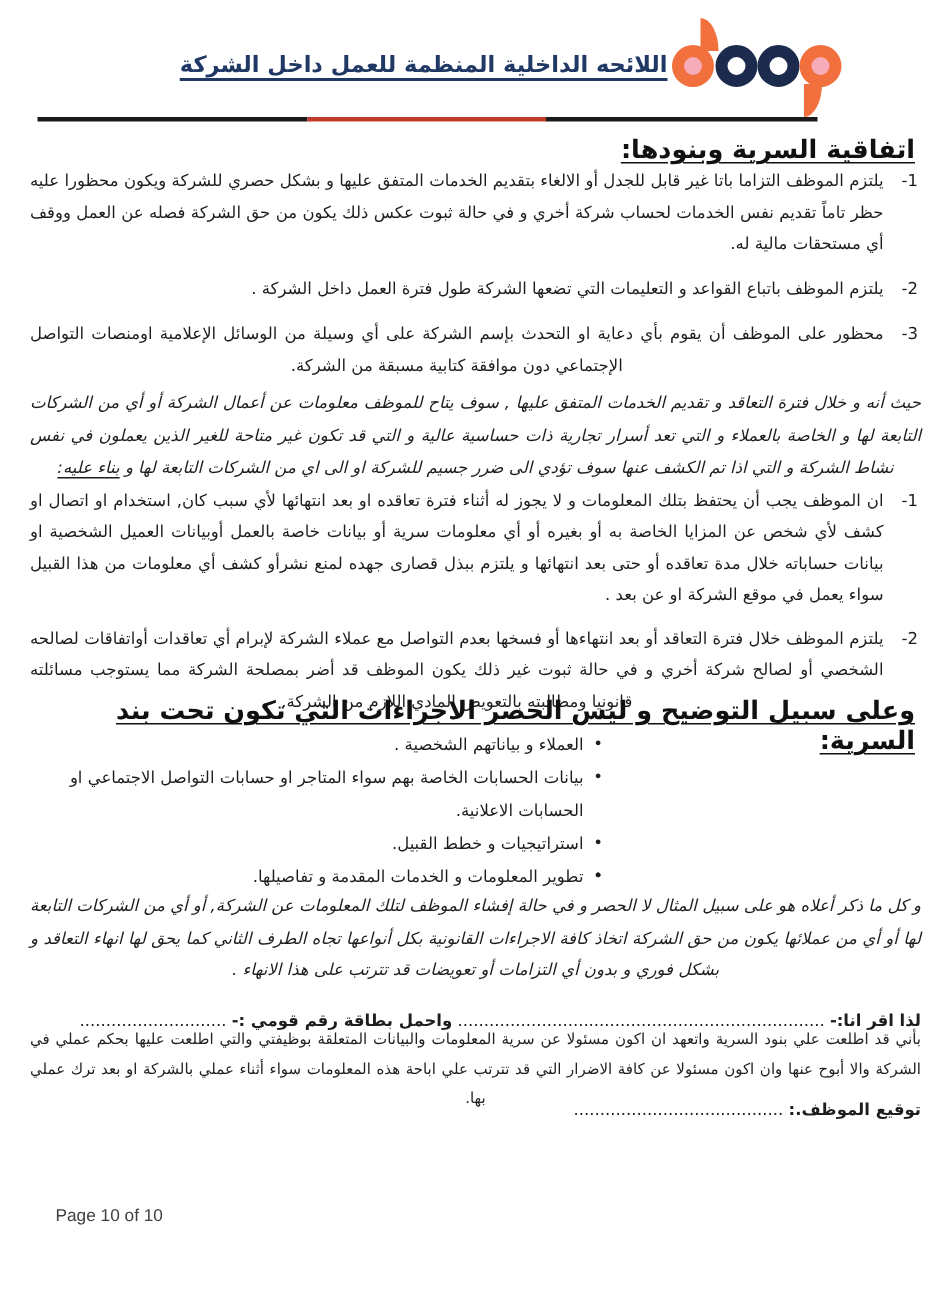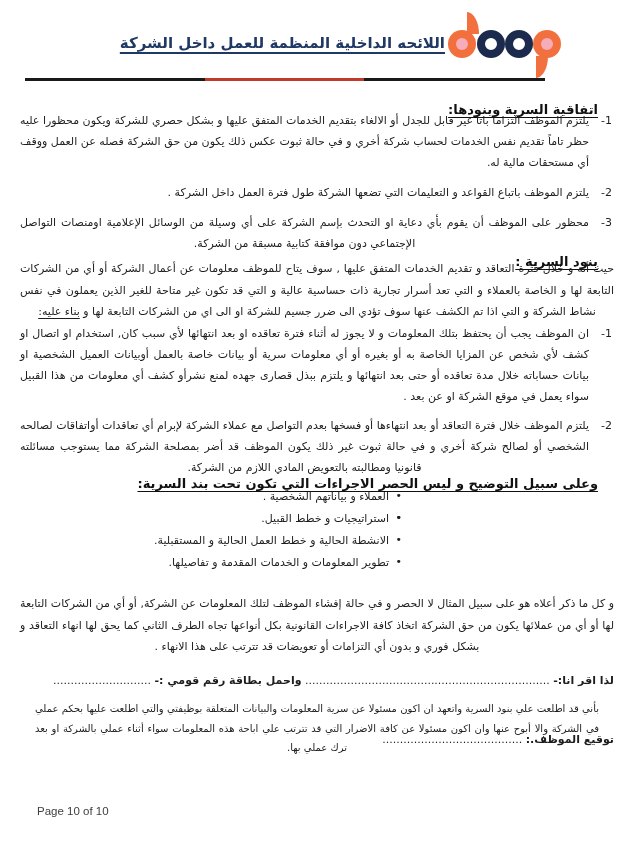--- a/index.html
+++ b/index.html
@@ -30,36 +30,36 @@
   .rule-top{left:25px;top:78px;width:520px;height:2.5px;}
   .rule-top .s1{width:180px;background:#1a1a1a;}
   .rule-top .s2{width:159px;background:#C13B2B;}
   .rule-top .s3{width:181px;background:#1a1a1a;}
   .rule-bottom{left:8px;top:830px;width:615px;height:3px;}
   .rule-bottom .s1{width:215px;background:#1a1a1a;}
   .rule-bottom .s2{width:188px;background:#DE8431;}
   .rule-bottom .s3{width:212px;background:#1a1a1a;}
   
   .blk{position:absolute;left:20px;right:20px;}
-  h2.sec{margin:16px;font-size:13px;font-weight:bold;color:#111;
+  h2.sec{margin:4px;font-size:17px;font-weight:bold;color:#111;
          text-decoration:underline;text-underline-offset:3px;}
   .para{font-size:11px;line-height:21.5px;text-align:justify;margin:0;}
-  .para.last-center{text-align-last:center;}
+  .para.last-center{text-align-last:center;font-style:italic;}
   .ul-inline{text-decoration:underline;text-underline-offset:3px;}
   .n-item{position:relative;padding-right:25px;font-size:11px;line-height:21px;text-align:justify;}
   .n-item.last-center{text-align-last:center;}
   .n-item .mk{position:absolute;right:2px;top:0;}
   .list1 .n-item{margin-bottom:9px;}
   .list2 .n-item{margin-bottom:8px;}
   .b-item{position:relative;margin-right:210px;padding-right:15px;font-size:11px;line-height:22px;}
   .b-item .bm{position:absolute;right:2px;top:-1px;}
   .decl-line{font-size:11px;line-height:20px;white-space:nowrap;overflow:hidden;}
   .decl-line .lbl{font-weight:bold;}
   .decl-line .dots{letter-spacing:0.5px;}
-  .decl-body{font-size:10px;line-height:19.5px;text-align:justify;text-align-last:center;color:#222;margin:15px;}
+  .decl-body{font-size:10px;line-height:19.5px;text-align:justify;text-align-last:center;color:#222;margin:0;}
   .sig-line{font-size:11px;font-weight:normal;}
   .sig-line .lbl{font-weight:bold;}
   .page-num{position:absolute;left:37px;top:789px;direction:ltr;
             font-family:"Liberation Sans",sans-serif;font-size:11.5px;color:#404040;margin-top:16px;}
 </style>
 </head>
 <body>
 
 <div class="page">
 
@@ -91,39 +91,38 @@
     <div class="n-item">
       <span class="mk">2-</span>
       <span>يلتزم الموظف باتباع  القواعد و التعليمات التي تضعها الشركة طول فترة العمل داخل الشركة .</span>
     </div>
     <div class="n-item last-center">
       <span class="mk">3-</span>
       <span>محظور على الموظف أن يقوم بأي دعاية او التحدث بإسم الشركة على أي وسيلة من الوسائل الإعلامية اومنصات التواصل الإجتماعي دون موافقة كتابية مسبقة من الشركة.</span>
     </div>
   </div>
 
-  <h2 class="sec blk" style="top:238px">بنود السرية :</h2>
   <p class="para blk last-center" style="top:258px"><span>حيث أنه و خلال فترة التعاقد و تقديم الخدمات المتفق عليها , سوف يتاح  للموظف معلومات عن أعمال الشركة أو أي من الشركات التابعة لها و الخاصة بالعملاء و التي تعد أسرار تجارية ذات حساسية عالية و التي قد تكون غير متاحة للغير الذين يعملون في نفس نشاط الشركة و التي اذا تم الكشف عنها سوف تؤدي الى ضرر جسيم للشركة او الى اي من الشركات التابعة لها و </span><span class="ul-inline">بناء عليه:</span></p>
   <div class="blk list2" style="top:323px">
     <div class="n-item">
       <span class="mk">1-</span>
       <span>ان الموظف يجب أن يحتفظ بتلك المعلومات و لا يجوز له أثناء فترة تعاقده او بعد انتهائها لأي سبب كان, استخدام او اتصال او كشف لأي شخص عن المزايا الخاصة به أو بغيره أو أي معلومات سرية أو بيانات خاصة بالعمل أوبيانات العميل الشخصية او بيانات حساباته خلال مدة تعاقده أو حتى بعد انتهائها  و يلتزم ببذل قصارى جهده لمنع نشرأو كشف أي معلومات من هذا القبيل سواء يعمل في موقع الشركة او عن بعد .</span>
     </div>
     <div class="n-item last-center">
       <span class="mk">2-</span>
       <span>يلتزم الموظف خلال فترة التعاقد أو بعد انتهاءها أو فسخها بعدم التواصل مع عملاء الشركة لإبرام أي تعاقدات أواتفاقات لصالحه الشخصي أو لصالح شركة أخري و في حالة ثبوت غير ذلك يكون الموظف قد أضر بمصلحة الشركة مما يستوجب مسائلته قانونيا ومطالبته بالتعويض المادي اللازم من الشركة.</span>
     </div>
   </div>
 
   <h2 class="sec blk" style="top:460px">وعلى سبيل التوضيح و ليس الحصر الاجراءات التي تكون تحت بند السرية:</h2>
   <div class="blk" style="top:486px">
     <div class="b-item"><span class="bm">•</span><span>العملاء و بياناتهم الشخصية .</span></div>
+    <div class="b-item"><span class="bm">•</span><span>بيانات الحسابات الخاصة بهم سواء المتاجر او حسابات التواصل الاجتماعي او الحسابات الاعلانية.</span></div>
+    <div class="b-item"><span class="bm">•</span><span>استراتيجيات و خطط القبيل.</span></div>
     <div class="b-item"><span class="bm">•</span></div>
-    <div class="b-item"><span class="bm">•</span><span>استراتيجيات و خطط القبيل.</span></div>
-    <div class="b-item"><span class="bm">•</span><span>الانشطة الحالية و خطط العمل الحالية و المستقبلية.</span></div>
     <div class="b-item"><span class="bm">•</span><span>تطوير المعلومات و الخدمات المقدمة و تفاصيلها.</span></div>
   </div>
   <p class="para blk last-center" style="top:593px">و كل ما ذكر أعلاه هو على سبيل المثال لا الحصر و في حالة إفشاء الموظف لتلك المعلومات عن الشركة, أو أي من الشركات التابعة لها أو أي من عملائها يكون من حق الشركة اتخاذ كافة الاجراءات القانونية بكل أنواعها تجاه الطرف الثاني كما يحق لها انهاء التعاقد و بشكل فوري و بدون أي التزامات أو تعويضات قد تترتب على هذا الانهاء .</p>
 
   <p class="decl-line blk" style="top:660px">
     <span class="lbl">لذا اقر انا:-</span>
     <span class="dots">......................................................................</span>
     <span class="lbl">واحمل بطاقة رقم قومي :-</span>
     <span class="dots">............................</span>
   </p>

